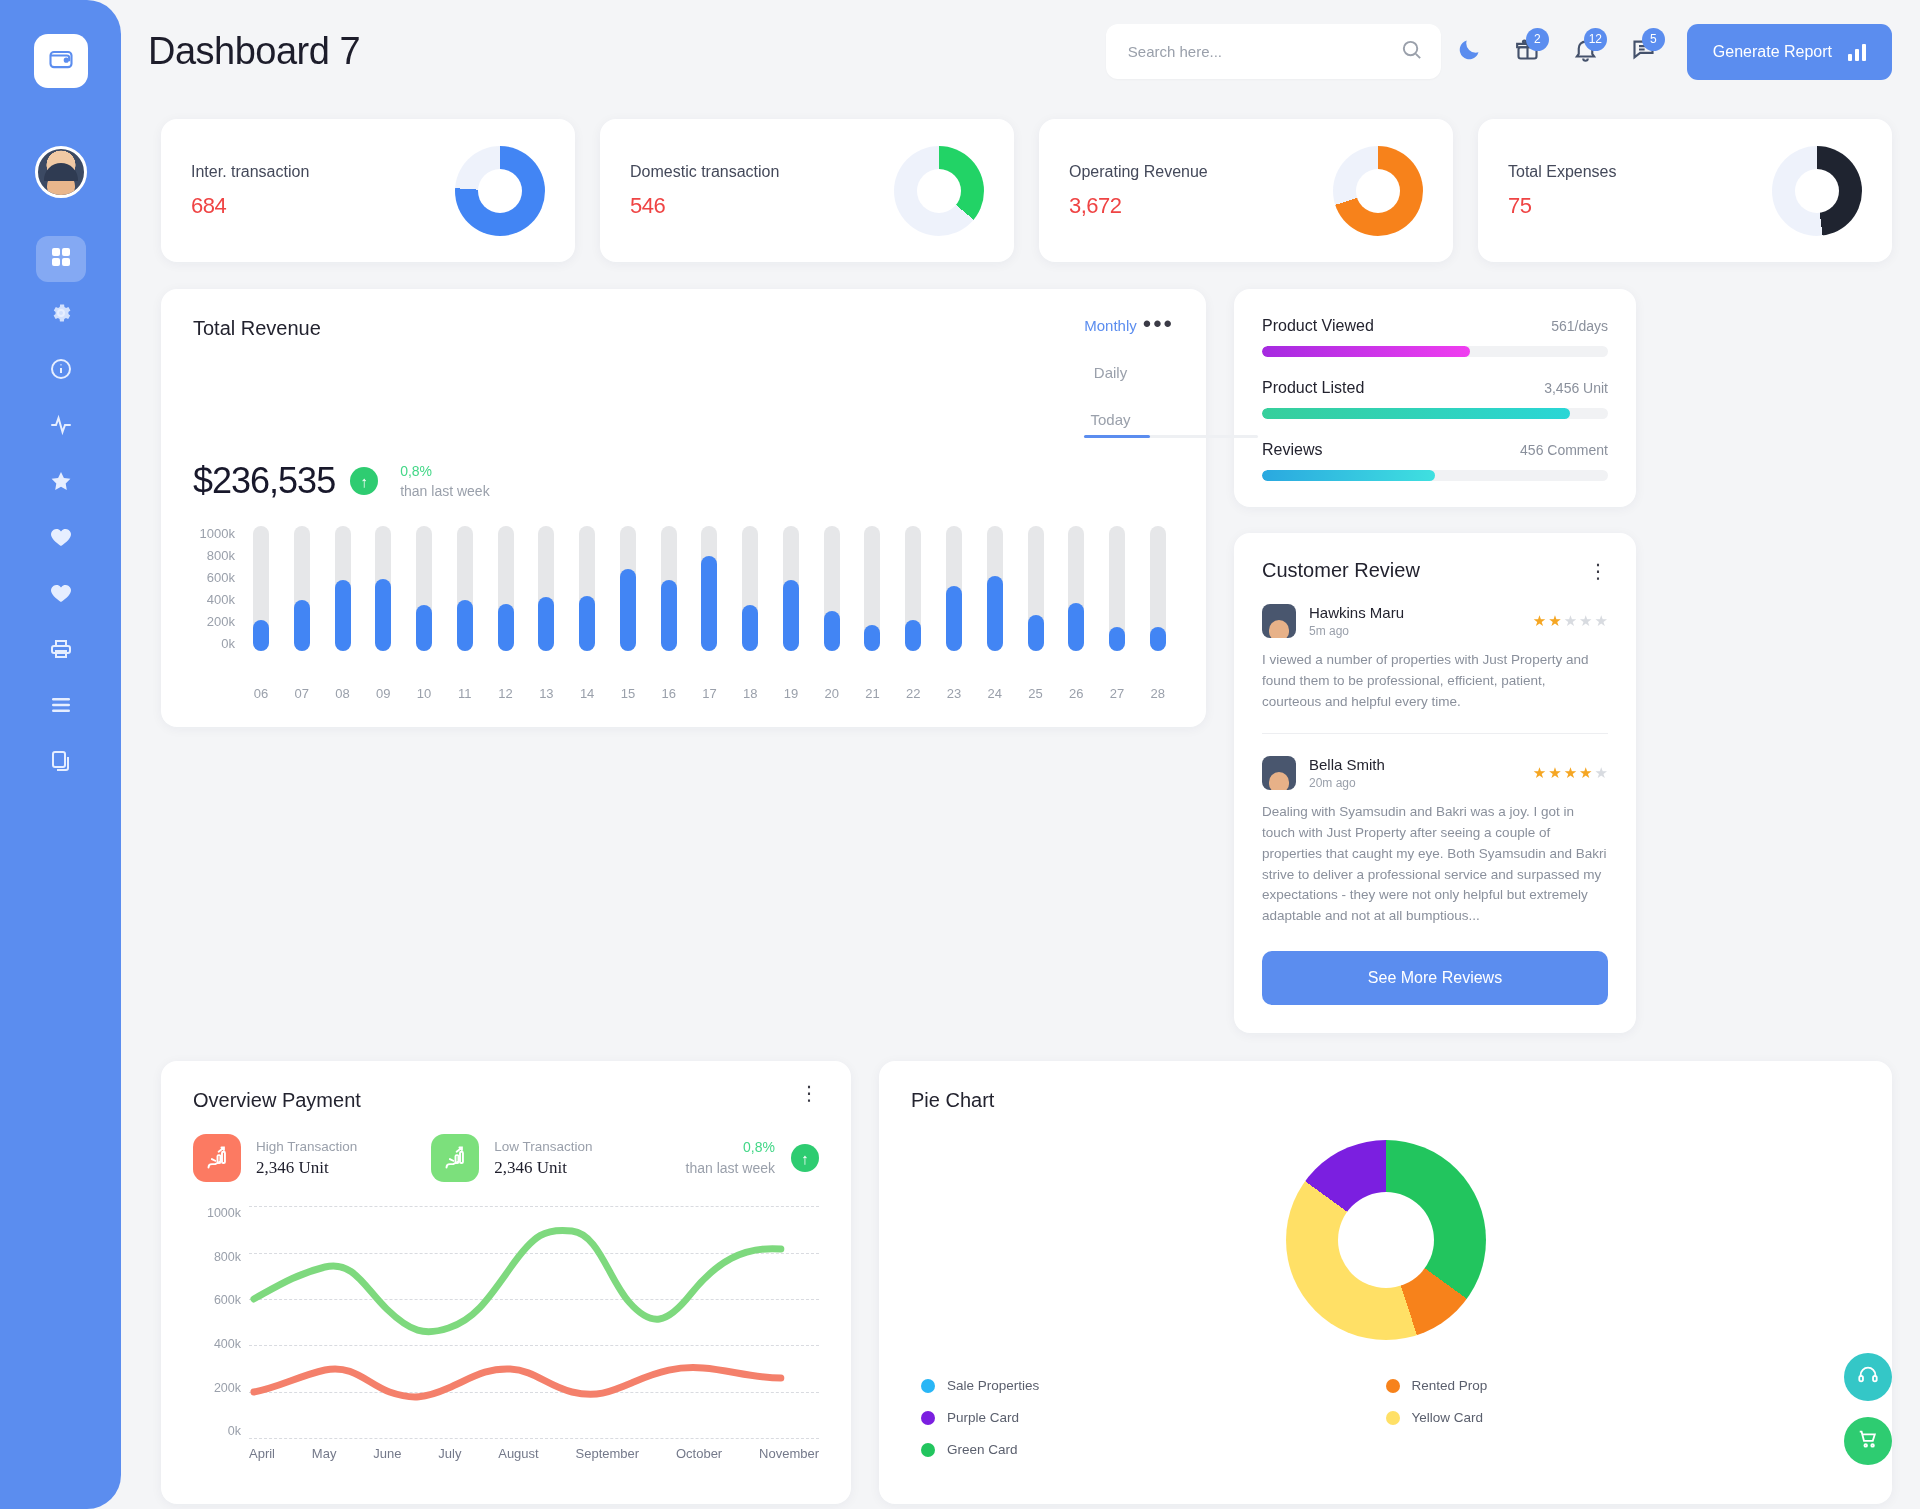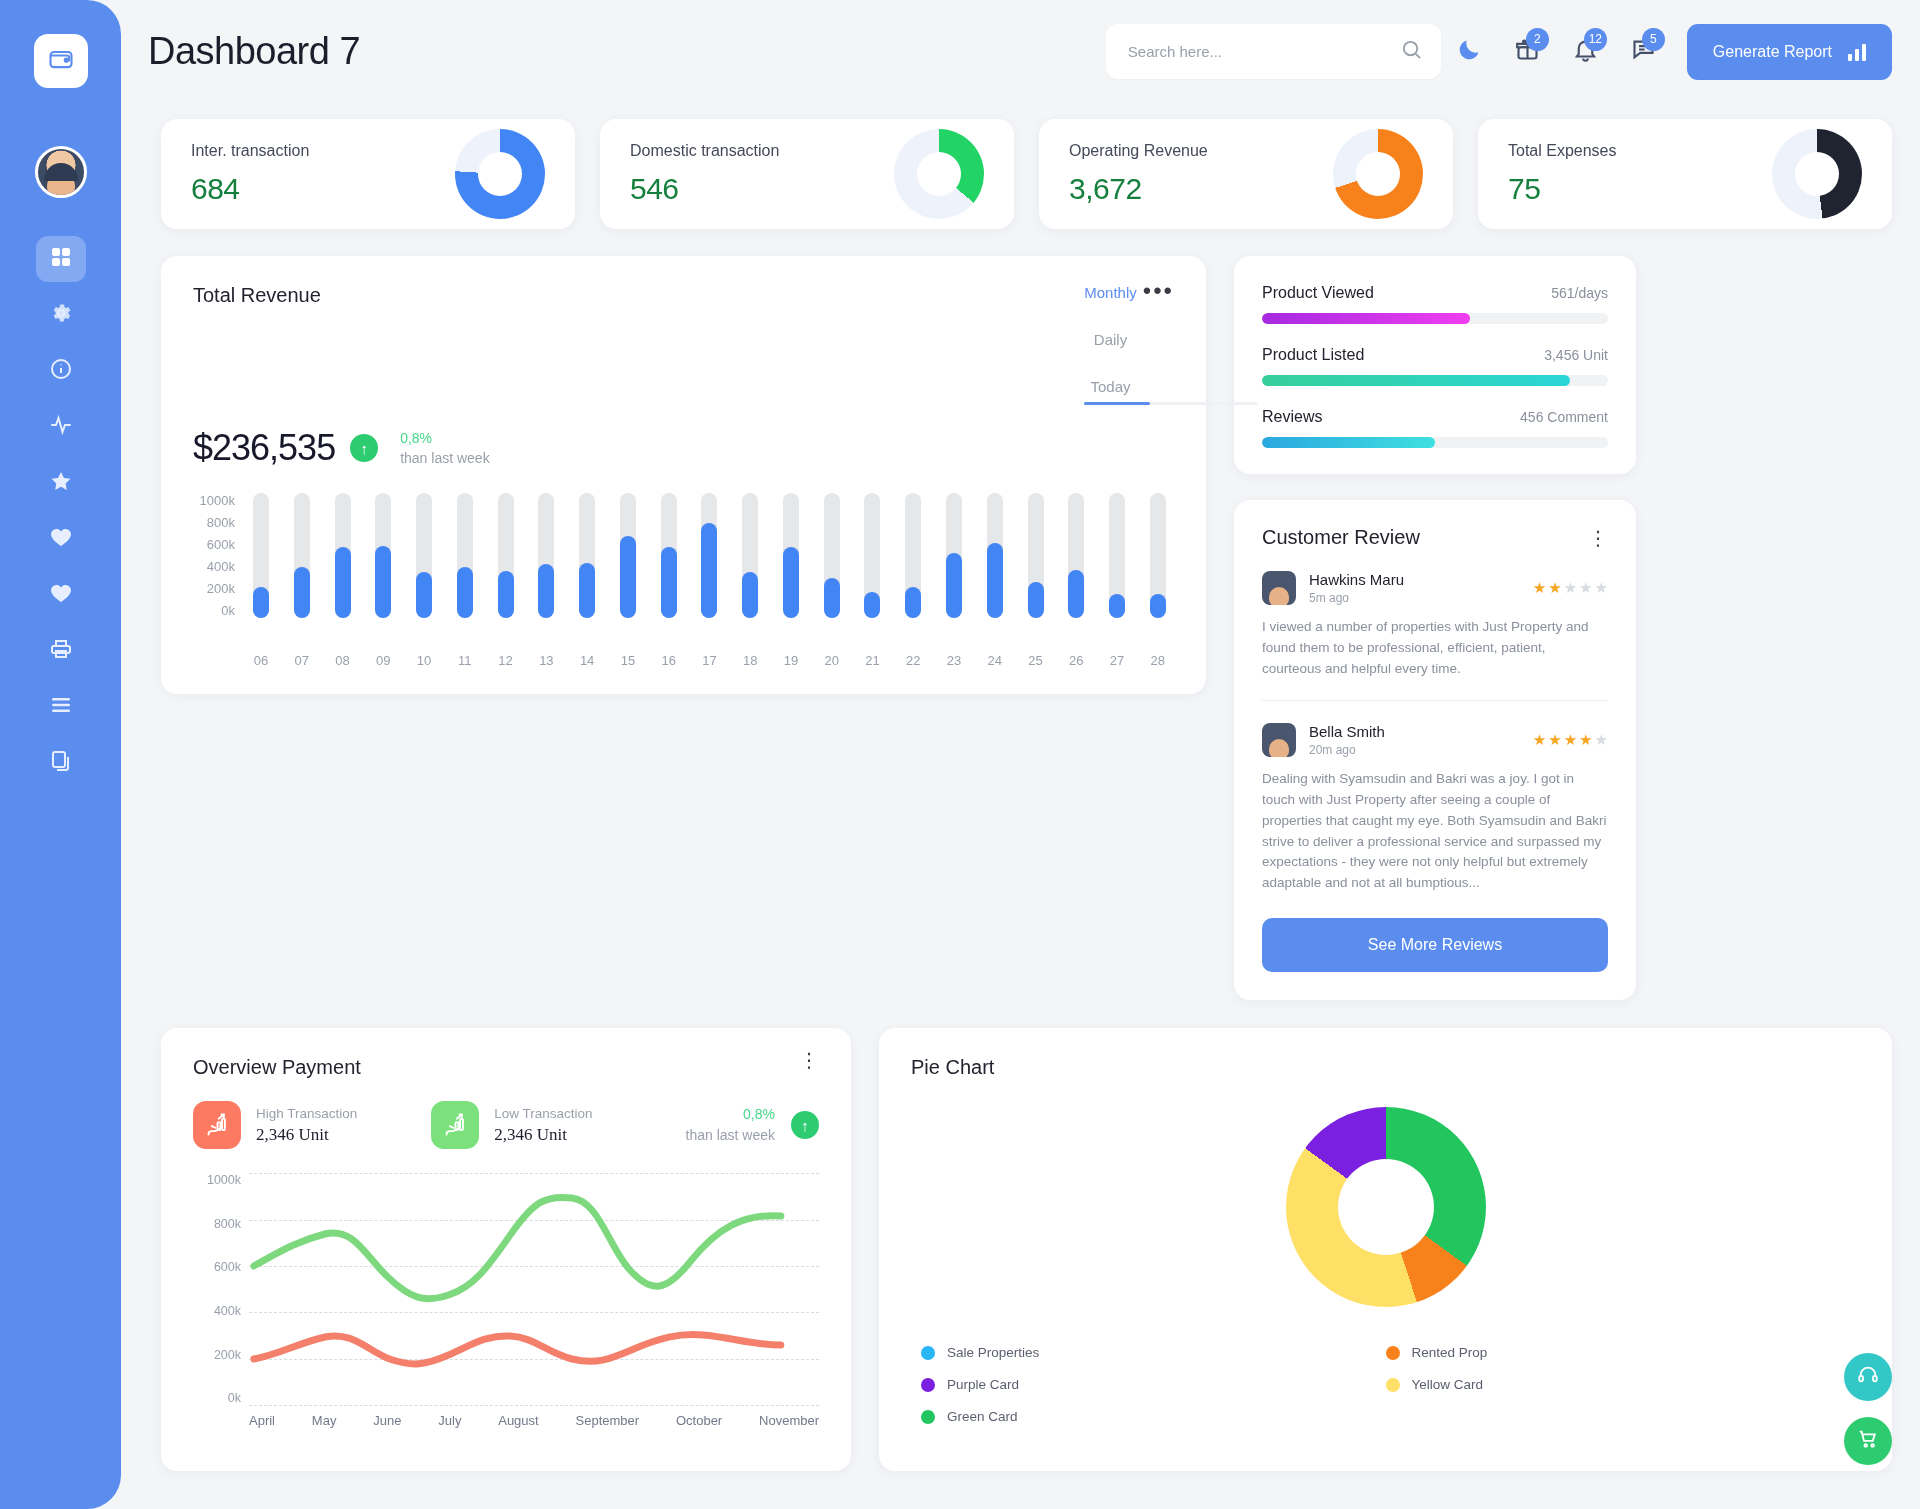--- a/index.html
+++ b/index.html
@@ -91,24 +91,24 @@
   }
   .bar-icon { display: flex; align-items: flex-end; gap: 3px; height: 18px;}
   .bar-icon i { display:block; width: 4px; background: #fff; border-radius: 1px;}
 
   
   .main { position: absolute; left: 121px; top: 103px; right: 0; bottom: 0; padding: 16px 28px 0 40px;}
   .card { background: #fff; border-radius: 16px; box-shadow: 0 2px 12px rgba(24,39,75,0.05); }
 
   
   .stats-row { display: flex; gap: 25px; }
-  .stat-card { flex: 1; height: 110px; display: flex; align-items: center; padding: 0 30px; }
+  .stat-card { flex: 1; height: 143px; display: flex; align-items: center; padding: 0 30px; }
   .stat-left { flex: 1; }
   .stat-label { font-size: 16px; color: #44495a; margin-bottom: 12px; }
-  .stat-value { font-size: 30px; font-weight: 400; color: #15803d; letter-spacing: -0.5px;}
+  .stat-value { font-size: 22px; font-weight: 400; color: #ef4444; letter-spacing: -0.5px;}
   .donut { width: 90px; height: 90px; border-radius: 50%; position: relative; }
   .donut::after {
     content:""; position: absolute; inset: 23px; border-radius: 50%; background: #fff;
   }
 
   
   .mid-row { display: flex; gap: 28px; margin-top: 27px; align-items: flex-start;}
   .revenue-card { width: 1045px; padding: 28px 32px 26px 32px; }
   .rev-head { display: flex; align-items: flex-start; }
   .rev-title { font-size: 20px; color:#23232f; }

